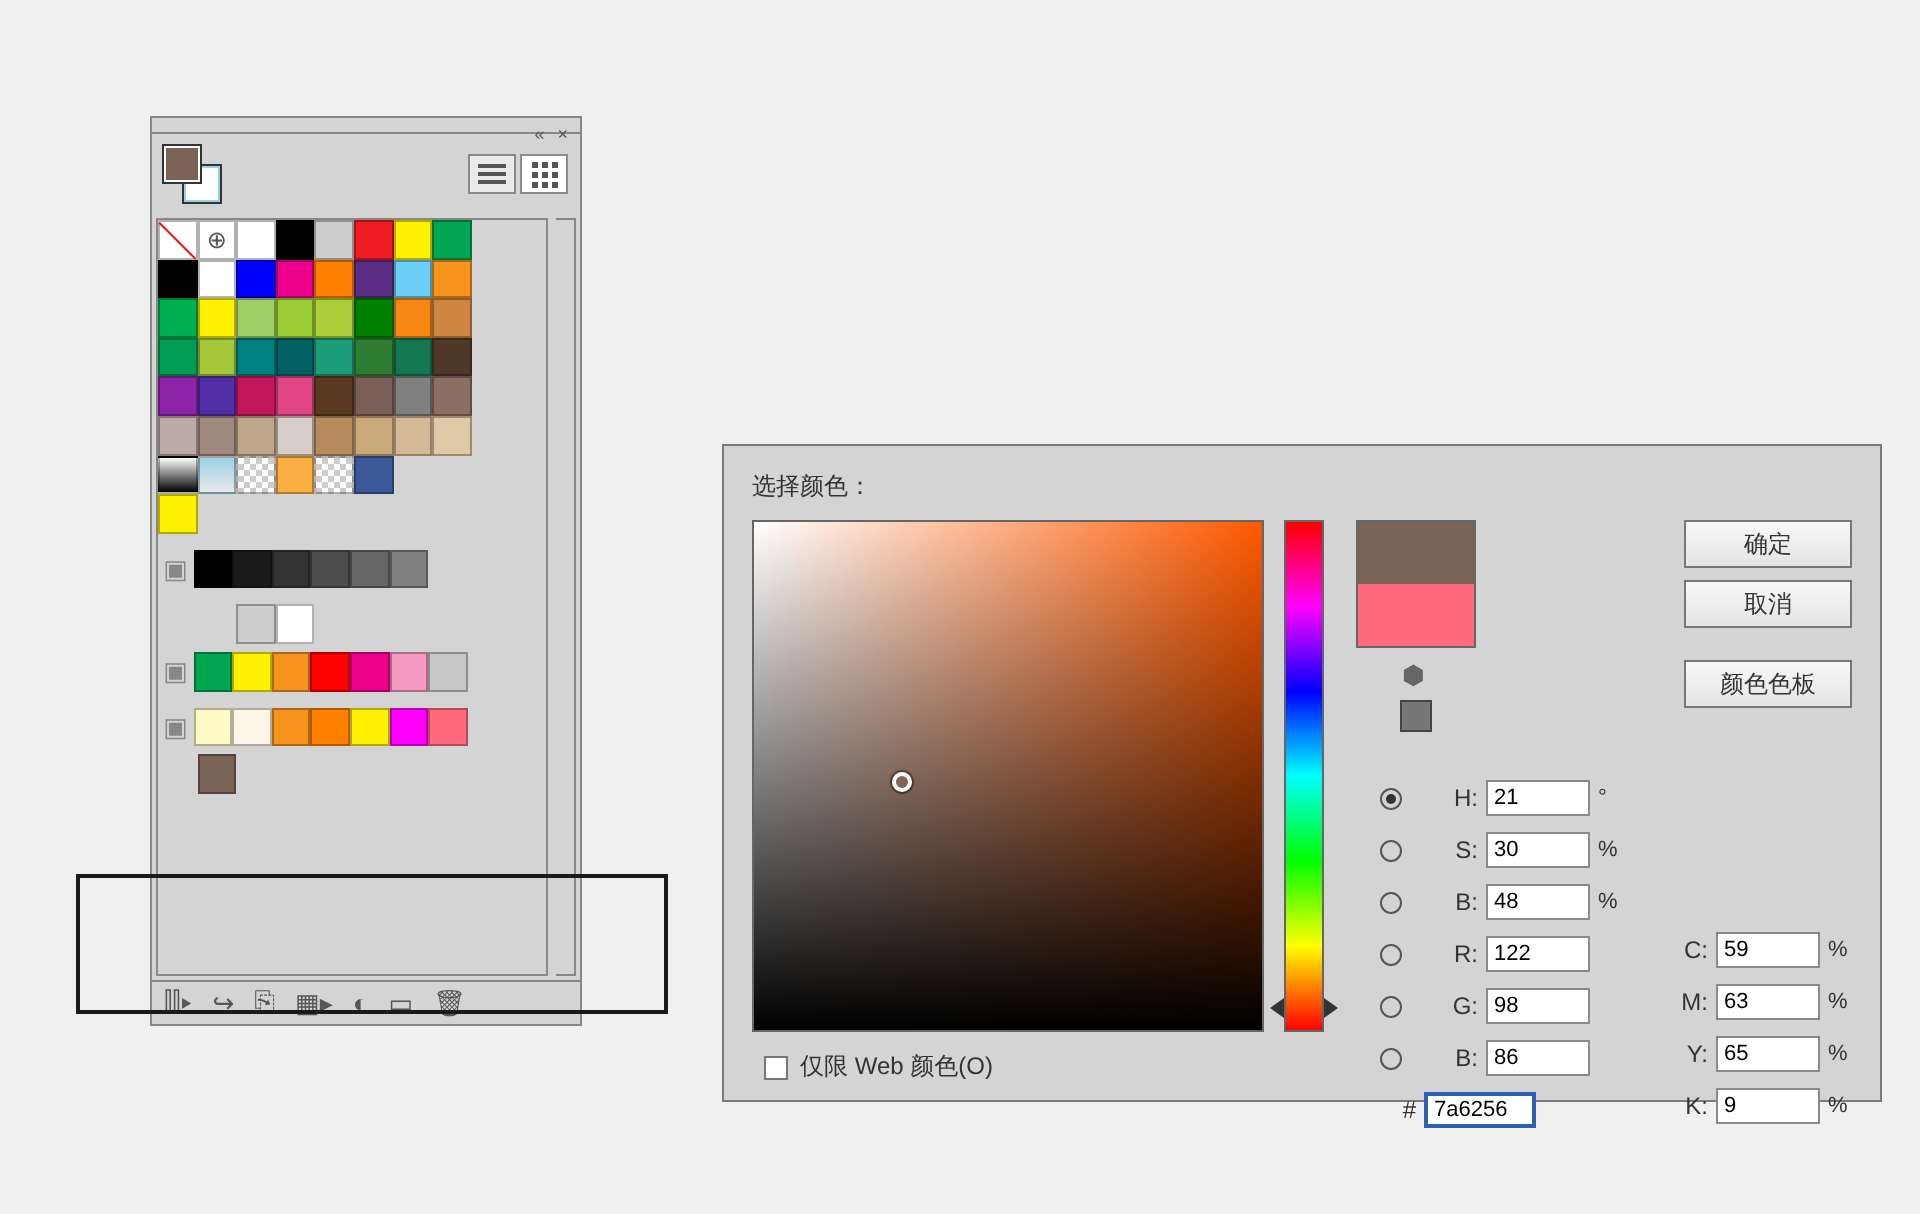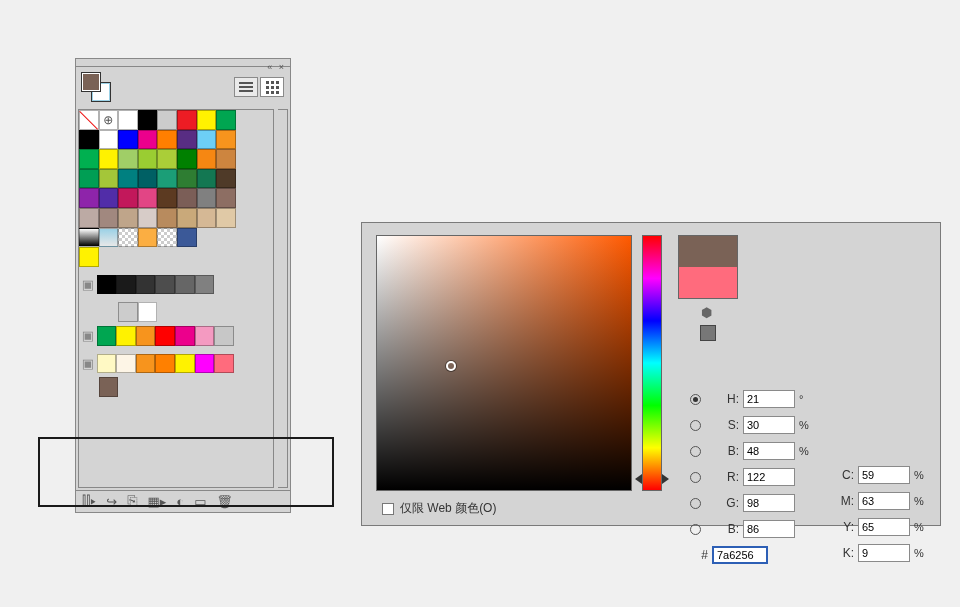--- a/index.html
+++ b/index.html
@@ -426,39 +426,46 @@
     <span>◐</span>
     <span>▭</span>
     <span>🗑</span>
   </div>
 </div>
 
 <div class="highlight-box"></div>
 
 <div class="picker">
   <div class="picker-body">
+    <div class="label">选择颜色：</div>
 
     <div class="picker-row">
       <div class="sv-field">
         <div class="sv-cursor"></div>
       </div>
       <div class="hue-strip">
         <div class="hue-arrow-l"></div>
         <div class="hue-arrow-r"></div>
       </div>
 
       <div class="preview-stack">
         <div class="preview-split">
           <div class="preview-top"></div>
           <div class="preview-bot"></div>
         </div>
         <div class="cube-ico">⬢</div>
         <div class="lastcolor"></div>
       </div>
 
+      <div class="btn-col">
+        <div class="btn">确定</div>
+        <div class="btn">取消</div>
+        <div style="height:4px"></div>
+        <div class="btn">颜色色板</div>
+      </div>
     </div>
 
     <div class="fields">
       <div class="frow">
           <span class="radio sel"></span>
           <label>H:</label>
           <input type="text" value="21" style="">
           <span class="unit">°</span>
         </div>
       <div class="frow">

